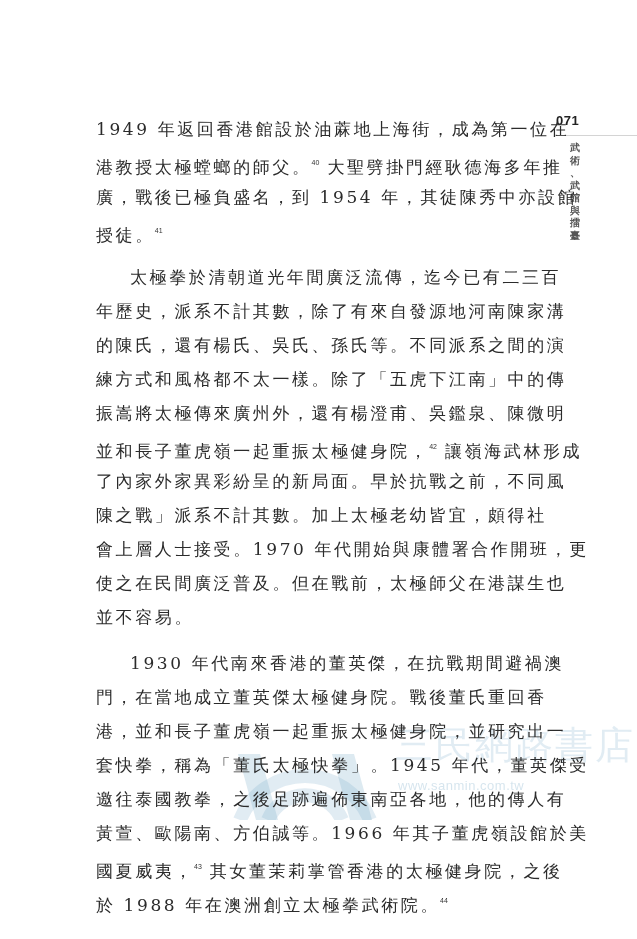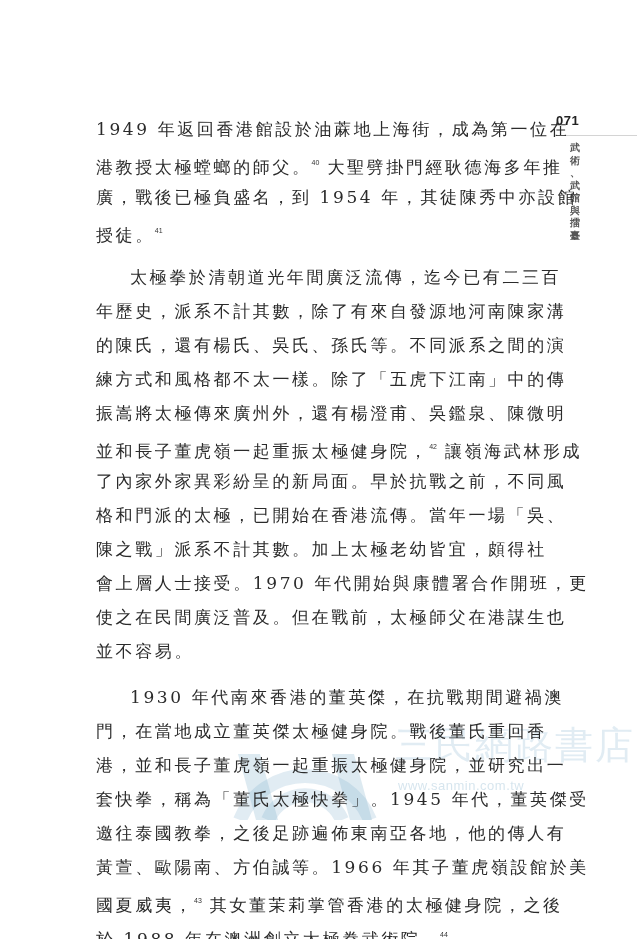--- a/index.html
+++ b/index.html
@@ -69,21 +69,20 @@
     <div class="para-gap"></div>
 
     <div>
       <span class="line indent"><span>太極拳於清朝道光年間廣泛流傳，迄今已有二三百</span></span>
       <span class="line"><span>年歷史，派系不計其數，除了有來自發源地河南陳家溝</span></span>
       <span class="line"><span>的陳氏，還有楊氏、吳氏、孫氏等。不同派系之間的演</span></span>
       <span class="line"><span>練方式和風格都不太一樣。除了「五虎下江南」中的傳</span></span>
       <span class="line"><span>振嵩將太極傳來廣州外，還有楊澄甫、吳鑑泉、陳微明</span></span>
       <span class="line"><span>並和長子董虎嶺一起重振太極健身院，</span><sup class="fn">42</sup> <span>讓嶺海武林形成</span></span>
       <span class="line"><span>了內家外家異彩紛呈的新局面。早於抗戰之前，不同風</span></span>
-      <span class="line"><span>格和門派的太極，已開始在香港流傳。當年一場「吳、</span></span>
       <span class="line"><span>陳之戰」派系不計其數。加上太極老幼皆宜，頗得社</span></span>
       <span class="line"><span>會上層人士接受。1970 年代開始與康體署合作開班，更</span></span>
       <span class="line"><span>使之在民間廣泛普及。但在戰前，太極師父在港謀生也</span></span>
       <span class="line"><span>並不容易。</span></span>
     </div>
     <div class="para-gap"></div>
 
     <div>
       <span class="line indent"><span>1930 年代南來香港的董英傑，在抗戰期間避禍澳</span></span>
       <span class="line"><span>門，在當地成立董英傑太極健身院。戰後董氏重回香</span></span>

